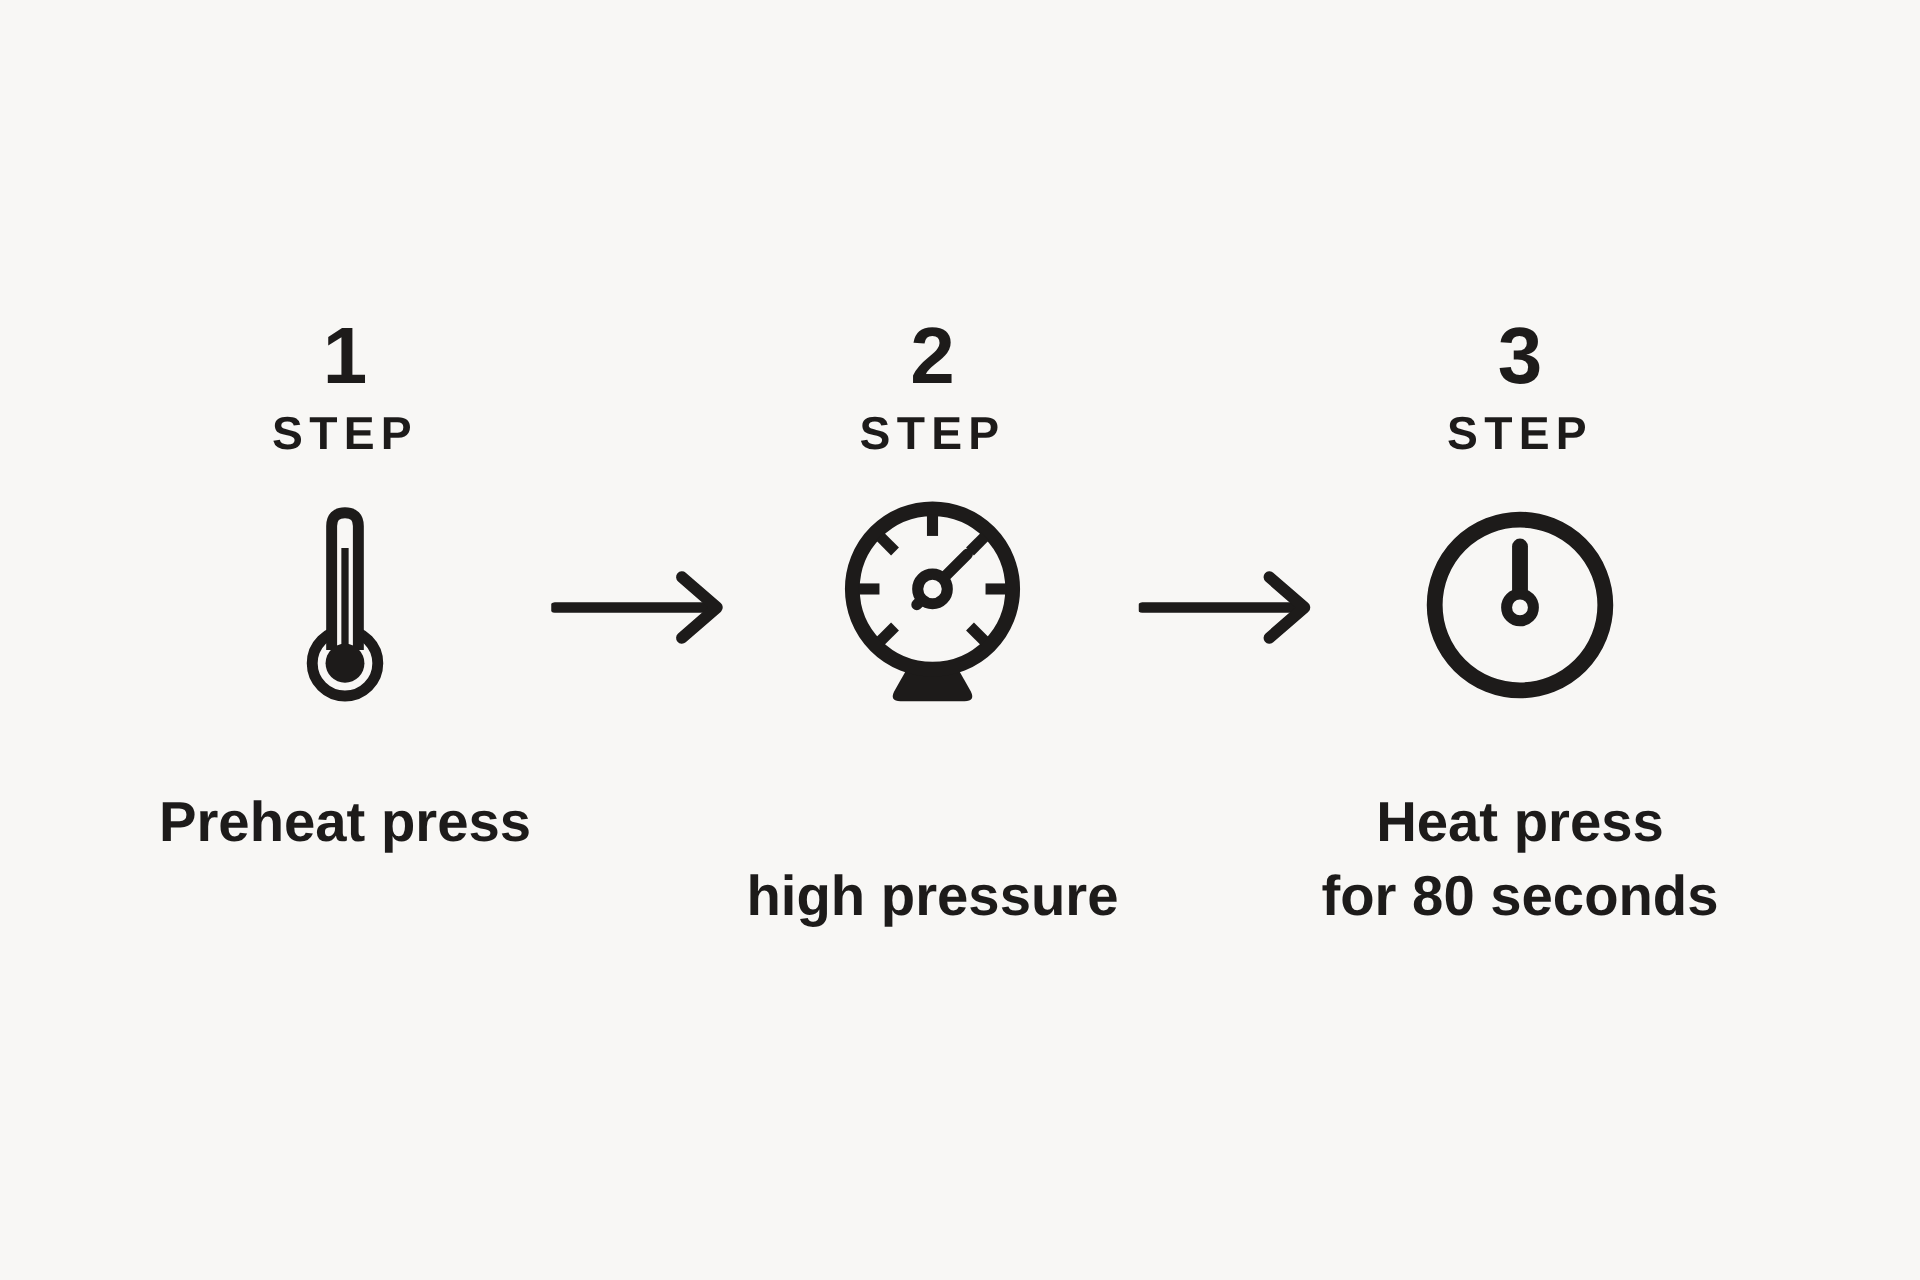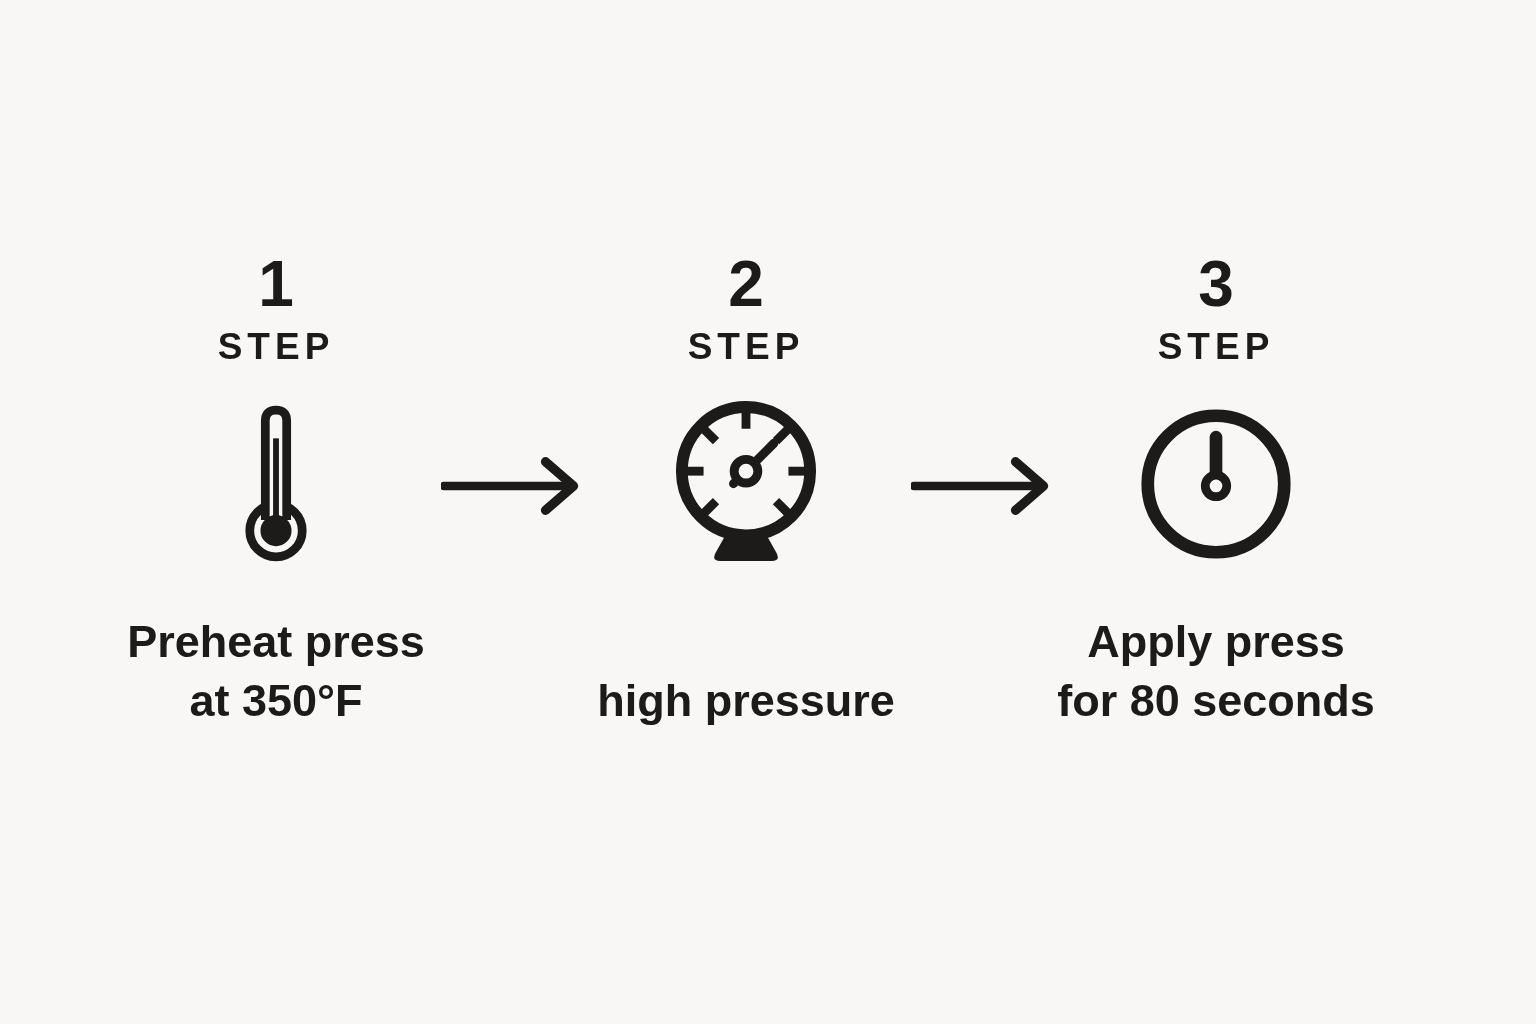--- a/index.html
+++ b/index.html
@@ -46,21 +46,21 @@
     line-height:1;
   }
   .step-icon{
     height:170px;
     margin-top:34px;
     display:flex;
     align-items:center;
     justify-content:center;
   }
   .step-caption{
-    margin-top:44px;
+    margin-top:60px;
     font-size:45px;
     font-weight:700;
     line-height:1.3;
     white-space:nowrap;
   }
   .arrow{
     width:140px;
     margin-top:199px;
     display:flex;
     justify-content:center;
@@ -89,21 +89,20 @@
 
           <path d="M24,122 L24,20 Q24,9 35,9 Q46,9 46,20 L46,122" fill="var(--bg)" stroke="var(--ink)" stroke-width="9"></path>
 
           <line class="stroke" x1="35" y1="38" x2="35" y2="126" stroke-width="6"></line>
 
           <circle class="fill-ink" cx="35" cy="133" r="16"></circle>
         </svg>
       </div>
       <div class="step-caption">
         <span>Preheat press</span><br>
-        <span>at 350°F</span>
       </div>
     </section>
 
     <div class="arrow">
       <svg width="150" height="70" viewBox="0 0 150 70" aria-hidden="true">
         <line class="stroke" x1="3" y1="35" x2="138" y2="35" stroke-width="9" stroke-linecap="round"></line>
         <polyline class="stroke" points="112,9 142,35 112,61" stroke-width="10" stroke-linecap="round" stroke-linejoin="round"></polyline>
       </svg>
     </div>
 
@@ -150,19 +149,19 @@
         <svg width="156" height="156" viewBox="0 0 160 160" aria-hidden="true">
 
           <circle class="stroke" cx="80" cy="80" r="70" stroke-width="13"></circle>
 
           <line class="stroke" x1="80" y1="32" x2="80" y2="72" stroke-width="13" stroke-linecap="round"></line>
 
           <circle class="stroke fill-bg" cx="80" cy="82" r="11" stroke-width="9"></circle>
         </svg>
       </div>
       <div class="step-caption">
-        <span>Apply press</span><br>
+        <span>Heat press</span><br>
         <span>for 80 seconds</span>
       </div>
     </section>
 
   </div>
 </div>
 
 </body></html>

